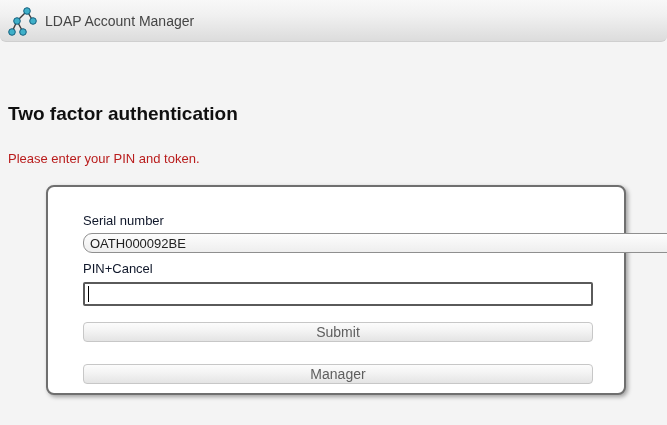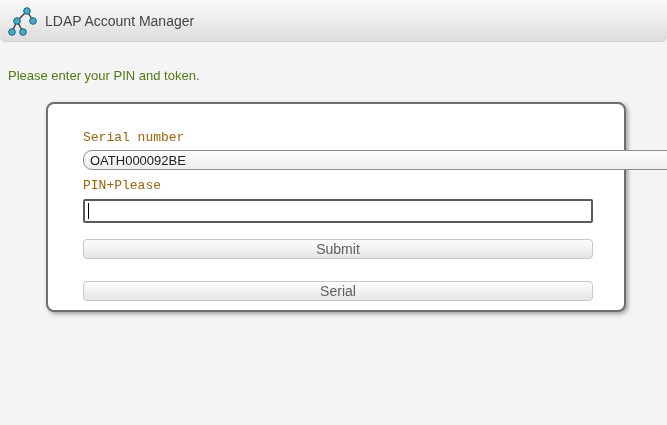--- a/index.html
+++ b/index.html
@@ -31,39 +31,38 @@
   .main { padding: 0 8px; }
   .page-heading {
     margin-top: 61px;
     font-size: 19px;
     font-weight: bold;
     color: #101010;
   }
   .instruction {
     margin-top: 26px;
     font-size: 13px;
-    color: #4d7c0f;
+    color: #b91c1c;
   }
   
   .form-box {
     margin-left: 38px;
     margin-top: 19px;
     width: 580px;
     height: 210px;
     background: #ffffff;
     border: 2px solid #6f6f6f;
     border-radius: 8px;
     box-shadow: 2px 2px 4px rgba(0,0,0,0.35);
     padding: 26px 33px 0 35px;
   }
   .field-label {
     font-size: 13px;
-    color: #a16207;
+    color: #0f172a;
     margin-bottom: 5px;
-    font-family: Liberation Mono, monospace;
   }
   .select-box {
     width: 614px;
     height: 20px;
     border: 1px solid #8f8f8f;
     border-radius: 9px;
     background: linear-gradient(to bottom, #fdfdfd 0%, #eeeeee 100%);
     display: flex;
     align-items: center;
     margin-bottom: 8px;
@@ -141,35 +140,36 @@
     <circle cx="19" cy="5" r="3.3" fill="#3fb0c9" stroke="#16607e" stroke-width="1"></circle>
     <circle cx="9" cy="15" r="3.3" fill="#3fb0c9" stroke="#16607e" stroke-width="1"></circle>
     <circle cx="25" cy="15" r="3.3" fill="#3fb0c9" stroke="#16607e" stroke-width="1"></circle>
     <circle cx="4" cy="26" r="3.3" fill="#3fb0c9" stroke="#16607e" stroke-width="1"></circle>
     <circle cx="15" cy="26" r="3.3" fill="#3fb0c9" stroke="#16607e" stroke-width="1"></circle>
   </svg>
   <span class="header-title">LDAP Account Manager</span>
 </div>
 
 <div class="main">
+  <h1 class="page-heading">Two factor authentication</h1>
   <p class="instruction">Please enter your PIN and token.</p>
 
   <div class="form-box">
     <div class="field-label">Serial number</div>
 
     <div class="select-box">
       <span class="select-value">OATH000092BE</span>
       <span class="select-arrow-btn">
         <span class="caret-down"></span>
       </span>
     </div>
 
-    <div class="field-label pin-label">PIN+Please</div>
+    <div class="field-label pin-label">PIN+Cancel</div>
 
     <div class="text-input-wrap">
       <input class="text-input" type="text" value="" style="">
       <span class="text-caret"></span>
     </div>
 
     <button class="btn" type="button">Submit</button>
-    <button class="btn" type="button">Serial</button>
+    <button class="btn" type="button">Manager</button>
   </div>
 </div>
 
 </body></html>

